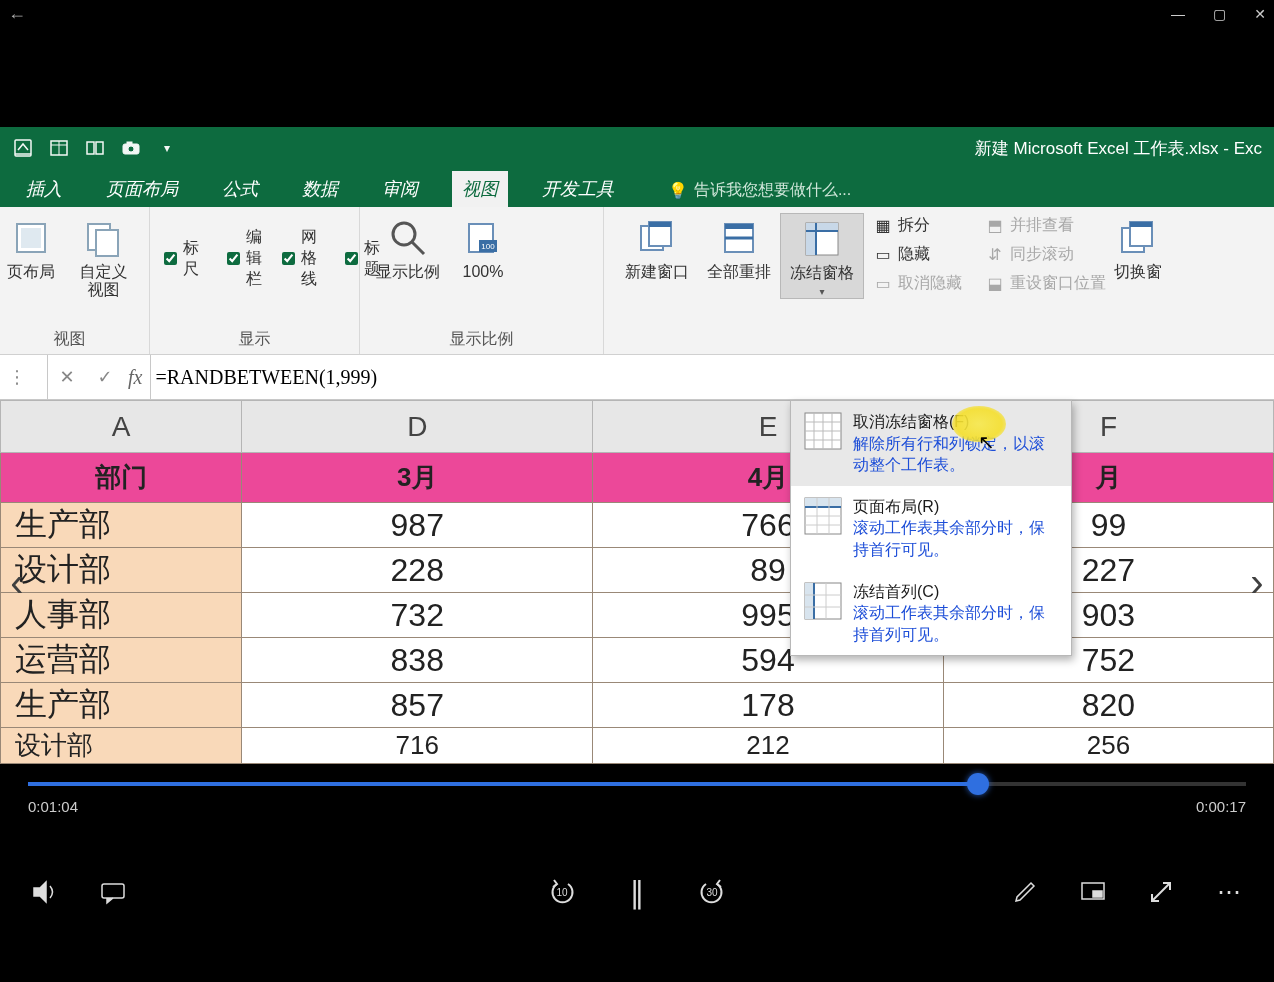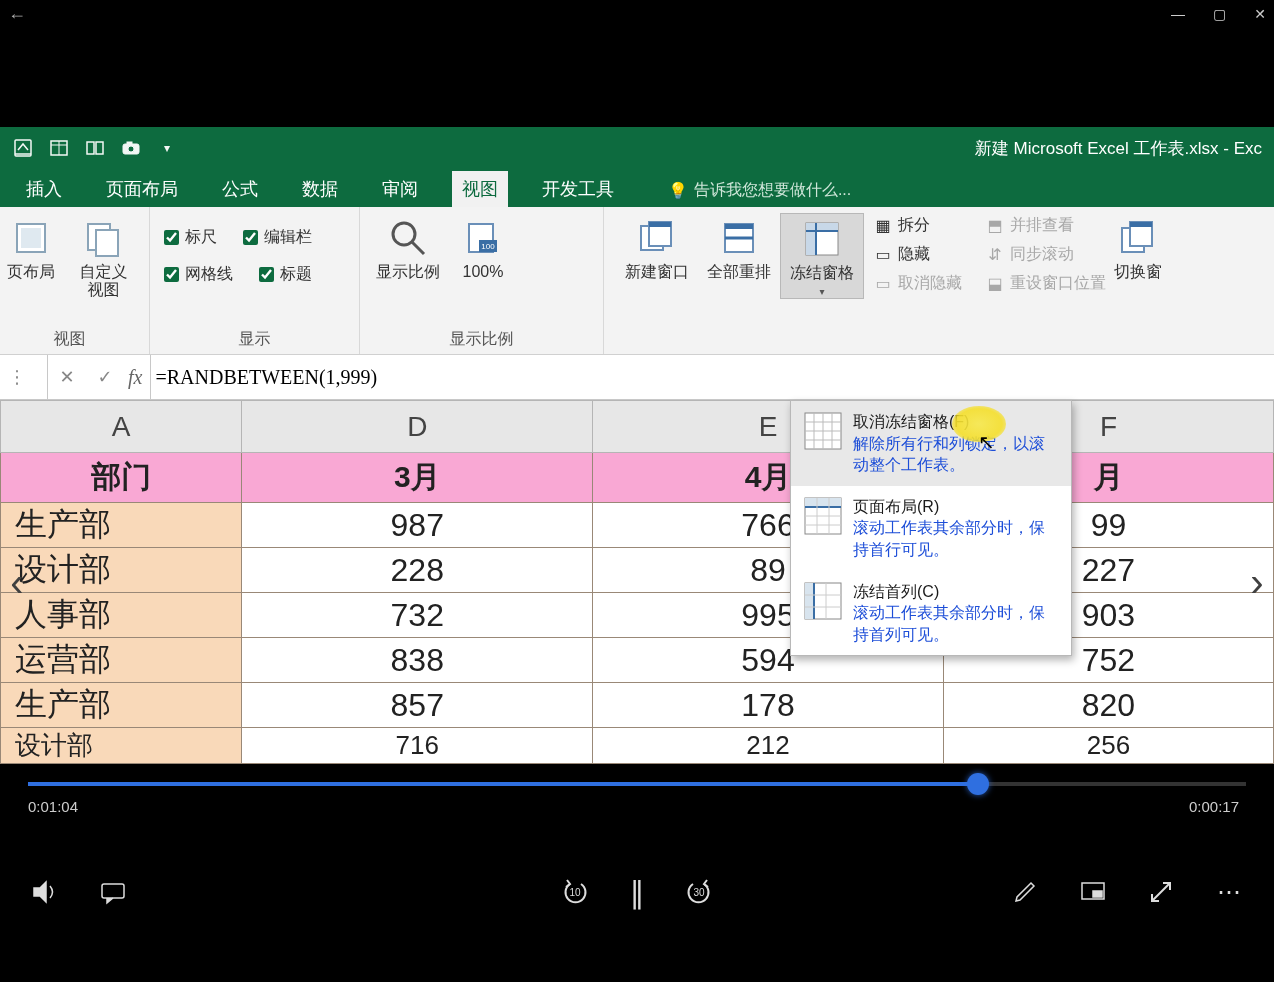--- a/index.html
+++ b/index.html
@@ -18,21 +18,21 @@
 
 
 .excel-title { height: 42px; background: #0d6b3f; display: flex; align-items: center; justify-content: space-between; padding: 0 12px; color: #fff; font-size: 16px; }
 .qat { display: flex; align-items: center; gap: 14px; }
 .qat-icon { width: 22px; height: 22px; display: flex; align-items: center; justify-content: center; font-size: 16px; color: #fff; opacity: .95; }
 .qat-icon svg { width: 20px; height: 20px; fill: #fff; stroke: #fff; }
 .excel-title .title-text { font-size: 17px; }
 
 
 .ribbon-tabs { height: 38px; background: #0d6b3f; display: flex; align-items: flex-end; padding-left: 16px; gap: 24px; color: #fff; font-size: 18px; }
-.ribbon-tab { padding: 6px 10px; cursor: pointer; }
+.ribbon-tab { padding: 6px 10px; cursor: pointer; font-style: italic; }
 .ribbon-tab.active { background: #f1f1f1; color: #0d6b3f; }
 .tell-me { display: flex; align-items: center; gap: 6px; color: #cfe6d9; margin-left: 20px; font-size: 16px; padding-bottom: 6px; }
 .tell-me .bulb { font-size: 16px; }
 
 
 .ribbon-body { height: 148px; background: #f3f3f3; border-bottom: 1px solid #d0d0d0; display: flex; position: relative; }
 .ribbon-group { border-right: 1px solid #d8d8d8; padding: 6px 12px 4px 12px; display: flex; flex-direction: column; justify-content: space-between; height: 100%; }
 .group-row { display: flex; align-items: flex-start; gap: 10px; flex: 1; }
 .group-label { text-align: center; font-size: 16px; color: #555; padding-top: 4px; }
 
@@ -77,36 +77,36 @@
 .nav-chevron.left { left: 0; }
 .nav-chevron.right { right: 0; }
 
 table.grid { border-collapse: collapse; width: 100%; table-layout: fixed; }
 .col-A { width: 234px; }
 .col-D { width: 340px; }
 .col-E { width: 340px; }
 .col-F { width: 320px; }
 
 .col-hdr td { background: #e7e7e7; border: 1px solid #b5b5b5; text-align: center; font-size: 28px; color: #444; height: 52px; }
-.hdr-row td { background: #f9a8d4; border: 1px solid #998877; font-size: 30px; font-weight: bold; text-align: center; height: 50px; color: #222; }
+.hdr-row td { background: #ec4899; border: 1px solid #998877; font-size: 26px; font-weight: bold; text-align: center; height: 50px; color: #222; }
 .data-row td { border: 1px solid #998877; font-size: 32px; text-align: center; height: 44px; color: #222; }
 .data-row td:first-child { background: #f9d9b9; text-align: left; padding-left: 14px; }
 .last-partial td { height: 30px; font-size: 26px; overflow: hidden; }
 
 
 .vid-black { background: #000; height: 167px; position: relative; }
 .timeline { position: absolute; top: 18px; left: 28px; right: 28px; height: 4px; background: #333; }
 .timeline-fill { position: absolute; left: 0; top: 0; height: 100%; background: #2f6fe0; width: 78%; }
 .timeline-thumb { position: absolute; top: -9px; left: calc(78% - 11px); width: 22px; height: 22px; background: #2f6fe0; border-radius: 50%; box-shadow: 0 0 6px rgba(47,111,224,.8); }
-.time-row { position: absolute; top: 34px; left: 28px; right: 35px; display: flex; justify-content: space-between; color: #ccc; font-size: 15px; }
+.time-row { position: absolute; top: 34px; left: 28px; right: 28px; display: flex; justify-content: space-between; color: #ccc; font-size: 15px; }
 .controls-row { position: absolute; bottom: 22px; left: 28px; right: 28px; display: flex; justify-content: space-between; align-items: center; }
 .ctrl-group { display: flex; align-items: center; gap: 34px; color: #ddd; }
 .ctrl-btn { width: 34px; height: 34px; display: flex; align-items: center; justify-content: center; cursor: pointer; font-size: 24px; color: #ddd; }
 .ctrl-btn svg { width: 28px; height: 28px; stroke: #ddd; fill: none; stroke-width: 1.5; }
-.playback-center { position: absolute; left: 50%; transform: translateX(-50%); display: flex; gap: 27px; align-items: center; }
+.playback-center { position: absolute; left: 50%; transform: translateX(-50%); display: flex; gap: 40px; align-items: center; }
 .skip { position: relative; width: 36px; height: 36px; display: flex; align-items: center; justify-content: center; }
 .skip .num { position: absolute; font-size: 10px; color: #ddd; }
 </style>
 </head>
 <body>
 
 <div class="top-black">
   <span class="back-arrow">←</span>
   <div class="win-controls">
     <span>—</span>
@@ -187,21 +187,21 @@
                 <rect x="12" y="12" width="22" height="26" fill="#fff" stroke="#8aa4b8" stroke-width="2"></rect>
               </svg>
             </div>
           <span>自定义视图</span>
         </div>
       </div>
       <div class="group-label">视图</div>
     </div>
 
     <div class="ribbon-group" style="width:210px">
-      <div style="display:flex;flex-direction:column;gap:8px;padding-top:10px">
+      <div style="display:flex;flex-direction:row;gap:14px;padding-top:10px">
         <div style="display:flex;gap:22px">
           <label class="checkbox-row">
               <input type="checkbox" checked="" style="">
               <span>标尺</span>
             </label>
           <label class="checkbox-row">
               <input type="checkbox" checked="" style="">
               <span>编辑栏</span>
             </label>
         </div>

